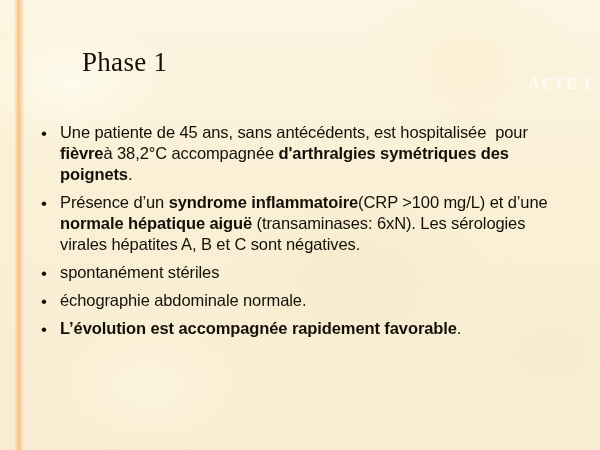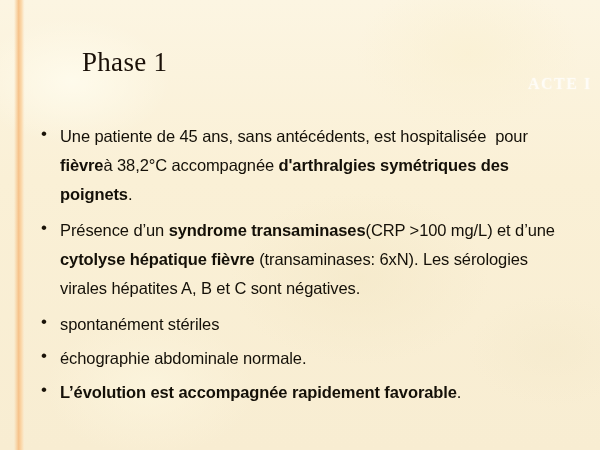--- a/index.html
+++ b/index.html
@@ -93,21 +93,21 @@
     line-height: 23px;
     color: #1a1308;
     text-align: left;
     padding-left: 5px;
     box-sizing: border-box;
   }
 
   .bullet-text {
     flex: 1 1 auto;
     font-size: 16.5px;
-    line-height: 29px;
+    line-height: 21px;
     color: #141008;
     letter-spacing: -0.1px;
     white-space: pre-wrap;
   }
 
   .bullet-text b { font-weight: bold; }
 </style>
 </head>
 <body>
 
@@ -119,21 +119,21 @@
 
   <div id="title">Phase 1</div>
 
   <div id="body">
       <div class="bullet-row">
         <div class="bullet-mark">•</div>
         <div class="bullet-text"><span>Une patiente de 45 ans, sans antécédents, est hospitalisée  pour </span><b>fièvre</b><span>à 38,2°C accompagnée </span><b>d'arthralgies symétriques des poignets</b><span>.</span></div>
       </div>
       <div class="bullet-row">
         <div class="bullet-mark">•</div>
-        <div class="bullet-text"><span>Présence d’un </span><b>syndrome transaminases</b><span>(CRP &gt;100 mg/L) et d’une </span><b>cytolyse hépatique fièvre</b><span> (transaminases: 6xN). Les sérologies virales hépatites A, B et C sont négatives.</span></div>
+        <div class="bullet-text"><span>Présence d’un </span><b>syndrome inflammatoire</b><span>(CRP &gt;100 mg/L) et d’une </span><b>normale hépatique aiguë</b><span> (transaminases: 6xN). Les sérologies virales hépatites A, B et C sont négatives.</span></div>
       </div>
       <div class="bullet-row tight">
         <div class="bullet-mark">•</div>
         <div class="bullet-text"><span>spontanément stériles</span></div>
       </div>
       <div class="bullet-row tight">
         <div class="bullet-mark">•</div>
         <div class="bullet-text"><span>échographie abdominale normale.</span></div>
       </div>
       <div class="bullet-row">

